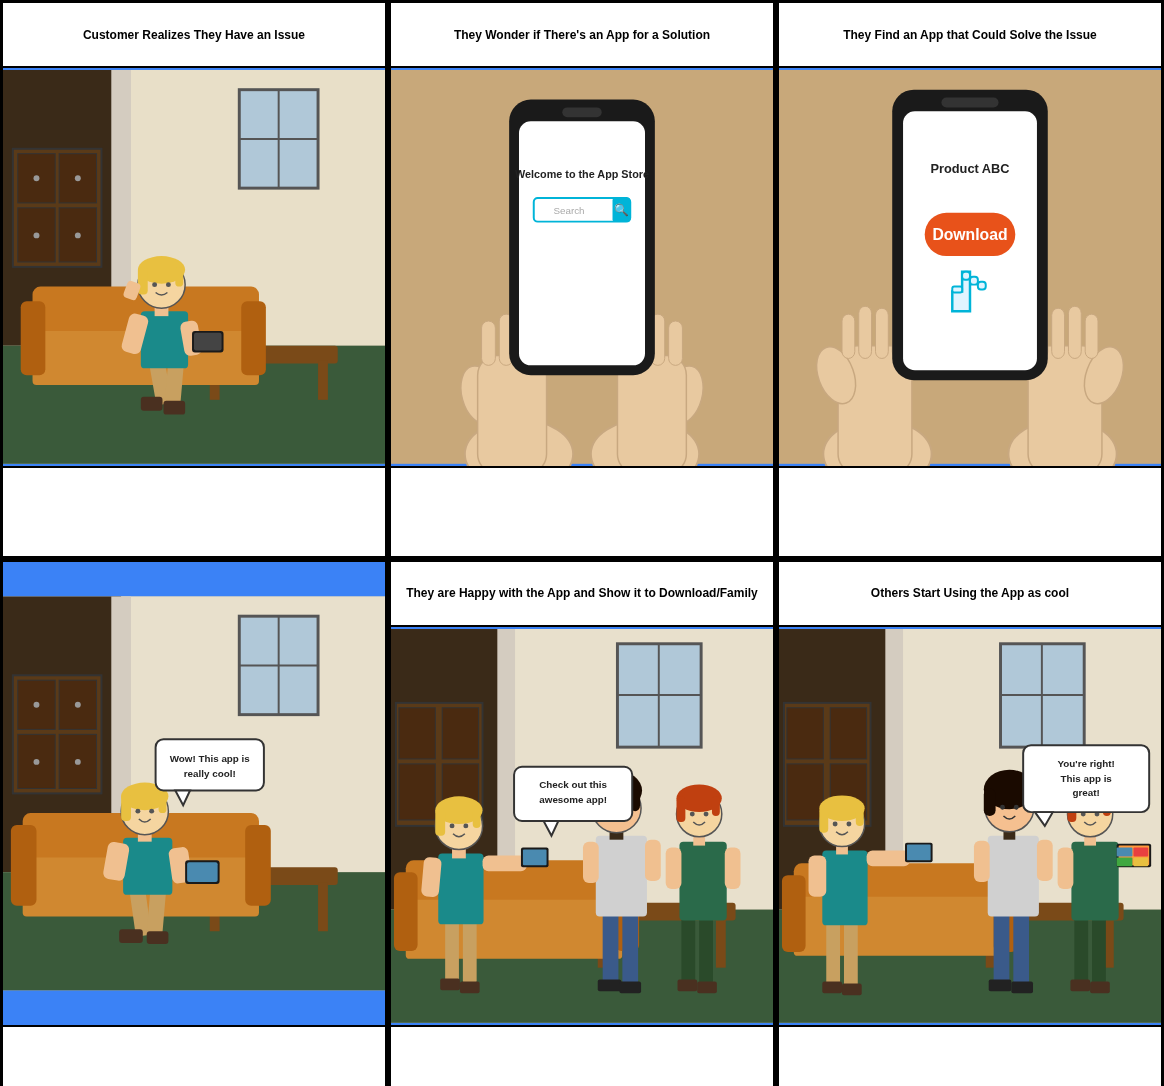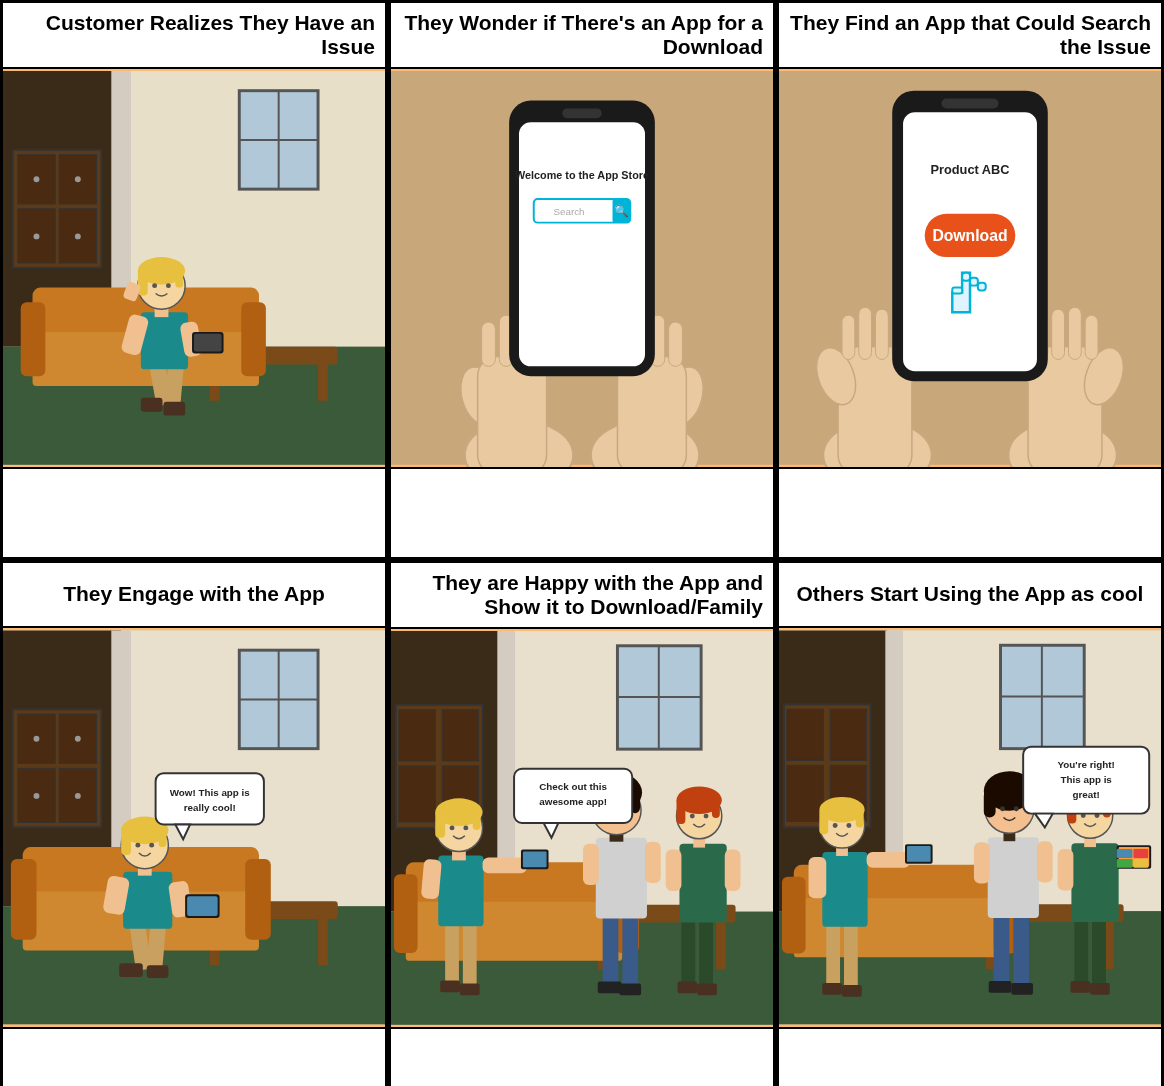--- a/index.html
+++ b/index.html
@@ -20,32 +20,32 @@
     }
     .cell {
       display: flex;
       flex-direction: column;
       border: 3px solid #000;
       background: #fff;
     }
     .cell-header {
       background: #fff;
       padding: 8px 10px;
-      text-align: right;
+      text-align: center;
       font-weight: bold;
-      font-size: 21px;
+      font-size: 12px;
       border-bottom: 2px solid #000;
       min-height: 65px;
       display: flex;
       align-items: center;
       justify-content: center;
     }
     .cell-image {
       flex: 1;
-      background: #fdba74;
+      background: #3b82f6;
       overflow: hidden;
       position: relative;
     }
     .cell-footer {
       height: 90px;
       background: #fff;
       border-top: 2px solid #000;
     }
 
     
@@ -129,21 +129,21 @@
         <circle cx="168" cy="218" r="2.5" fill="#555"></circle>
         <path d="M155 226 Q161 231 167 226" stroke="#555" stroke-width="1.5" fill="none"></path>
 
         <rect x="124" y="215" width="14" height="18" fill="#f0c090" rx="4" transform="rotate(20, 131, 224)"></rect>
       </svg>
     </div>
     <div class="cell-footer"></div>
   </div>
 
   <div class="cell">
-    <div class="cell-header">They Wonder if There's an App for a Download</div>
+    <div class="cell-header">They Wonder if There's an App for a Solution</div>
     <div class="cell-image">
       <svg class="scene-svg" viewBox="0 0 388 400" xmlns="http://www.w3.org/2000/svg">
 
         <rect width="388" height="400" fill="#c8a87a"></rect>
 
         <ellipse cx="130" cy="390" rx="55" ry="35" fill="#e8c9a0" stroke="#c8a880" stroke-width="2"></ellipse>
 
         <ellipse cx="258" cy="390" rx="55" ry="35" fill="#e8c9a0" stroke="#c8a880" stroke-width="2"></ellipse>
 
         <ellipse cx="90" cy="330" rx="18" ry="30" fill="#e8c9a0" stroke="#c8a880" stroke-width="1.5" transform="rotate(-15, 90, 330)"></ellipse>
@@ -176,21 +176,21 @@
         <text x="165" y="146" font-size="10" fill="#aaa" font-family="Arial">Search</text>
 
         <rect x="225" y="130" width="18" height="24" fill="#00b4d8" rx="2"></rect>
         <text x="234" y="146" text-anchor="middle" font-size="12" fill="#fff" font-family="Arial">🔍</text>
       </svg>
     </div>
     <div class="cell-footer"></div>
   </div>
 
   <div class="cell">
-    <div class="cell-header">They Find an App that Could Search the Issue</div>
+    <div class="cell-header">They Find an App that Could Solve the Issue</div>
     <div class="cell-image">
       <svg class="scene-svg" viewBox="0 0 388 400" xmlns="http://www.w3.org/2000/svg">
 
         <rect width="388" height="400" fill="#c8a87a"></rect>
 
         <ellipse cx="100" cy="390" rx="55" ry="35" fill="#e8c9a0" stroke="#c8a880" stroke-width="2"></ellipse>
         <ellipse cx="288" cy="390" rx="55" ry="35" fill="#e8c9a0" stroke="#c8a880" stroke-width="2"></ellipse>
         <rect x="60" y="280" width="75" height="130" fill="#e8c9a0" rx="20" stroke="#c8a880" stroke-width="1.5"></rect>
         <rect x="253" y="280" width="75" height="130" fill="#e8c9a0" rx="20" stroke="#c8a880" stroke-width="1.5"></rect>
 
@@ -225,21 +225,20 @@
           <rect x="0" y="-5" width="8" height="8" fill="#e0f4ff" rx="3" stroke="#00b4d8" stroke-width="2"></rect>
           <rect x="8" y="0" width="8" height="8" fill="#e0f4ff" rx="3" stroke="#00b4d8" stroke-width="2"></rect>
           <rect x="-18" y="5" width="10" height="6" fill="#e0f4ff" rx="2" stroke="#00b4d8" stroke-width="2"></rect>
         </g>
       </svg>
     </div>
     <div class="cell-footer"></div>
   </div>
 
   <div class="cell">
-    <div class="cell-header">They Engage with the App</div>
     <div class="cell-image">
       <svg class="scene-svg" viewBox="0 0 388 400" xmlns="http://www.w3.org/2000/svg">
 
         <rect width="388" height="400" fill="#d4c9b0"></rect>
         <rect x="0" y="0" width="120" height="280" fill="#3a2a18"></rect>
         <rect x="120" y="0" width="268" height="280" fill="#e8e0cc"></rect>
         <rect x="240" y="20" width="80" height="100" fill="#b0c8d8" stroke="#555" stroke-width="3"></rect>
         <line x1="280" y1="20" x2="280" y2="120" stroke="#555" stroke-width="2"></line>
         <line x1="240" y1="70" x2="320" y2="70" stroke="#555" stroke-width="2"></line>
         <rect x="10" y="80" width="90" height="120" fill="#5a3a18" stroke="#333" stroke-width="2"></rect>

